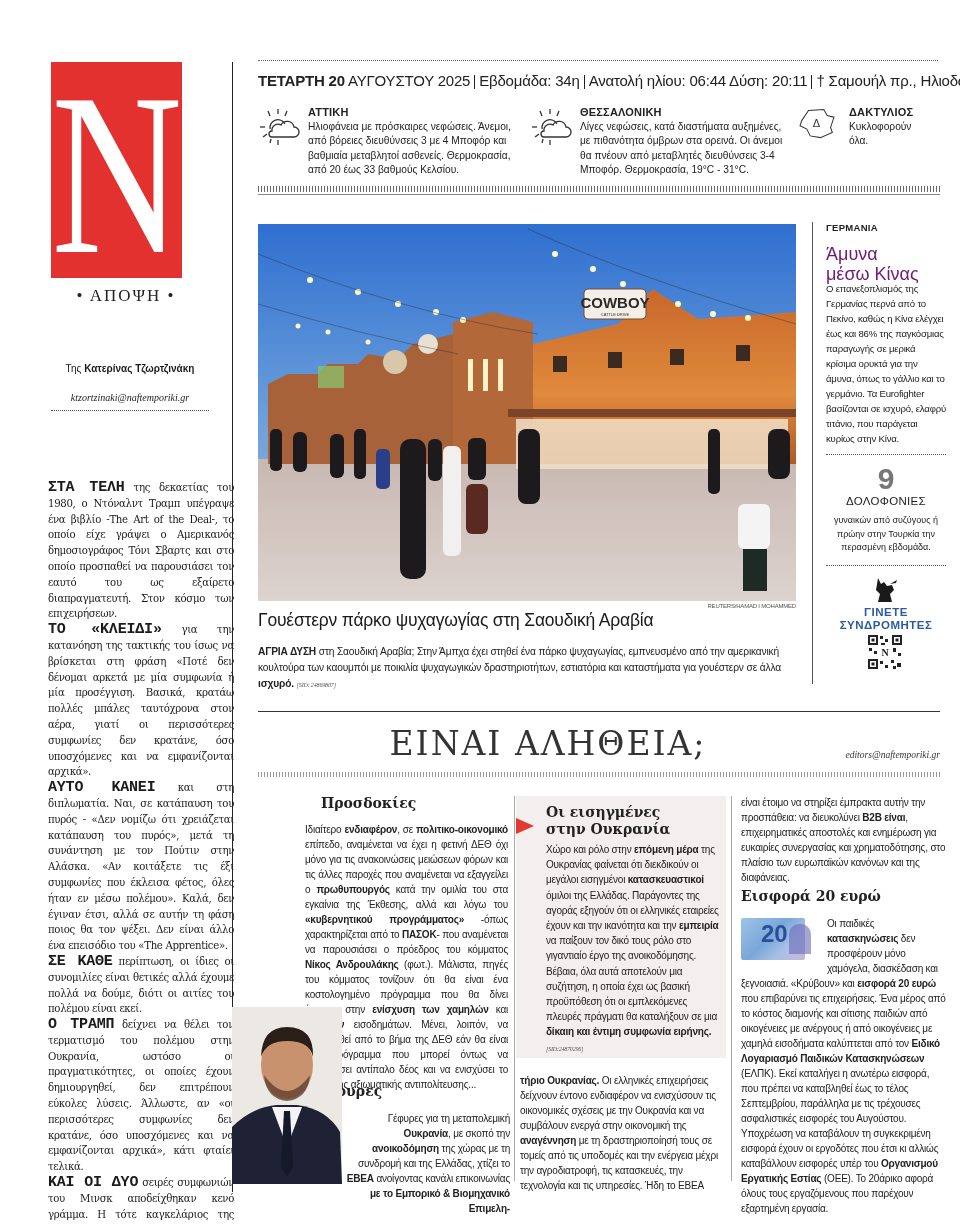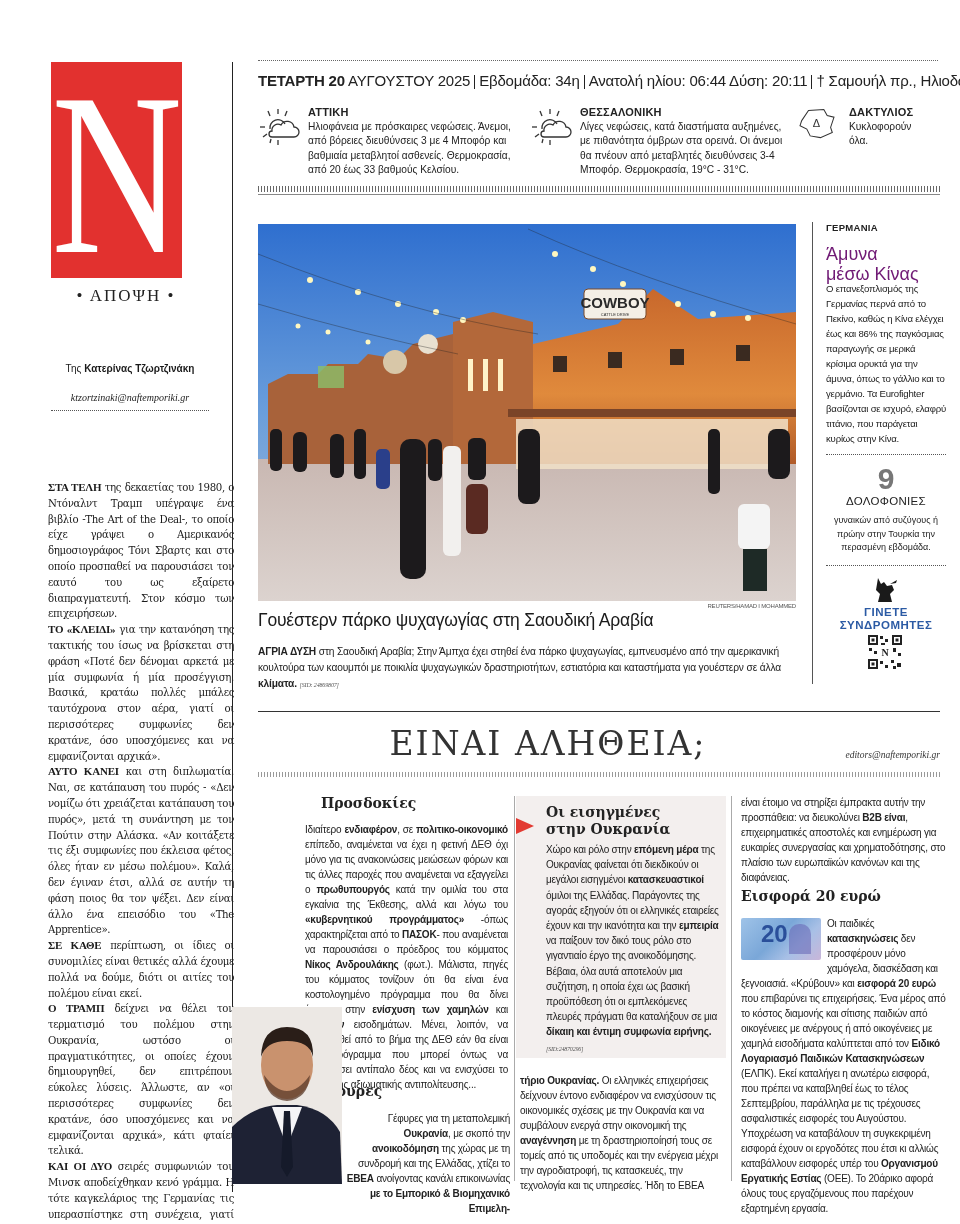--- a/index.html
+++ b/index.html
@@ -14,21 +14,21 @@
   .logo-n { color: #fff; font-family: "Liberation Serif", serif; font-size: 232px; line-height: 1; font-weight: normal; transform: scaleX(0.78); margin-top: 8px; }
   .section-label { left: 40px; top: 286px; width: 172px; text-align: center; font-family: "Liberation Serif", serif; font-size: 17px; letter-spacing: 2px; color: #222; }
   .byline { left: 40px; top: 363px; width: 180px; text-align: center; font-size: 10px; }
   .byline .who { font-family: "Liberation Sans", sans-serif; }
   .byline .who b { font-weight: bold; }
   .byline .mail { font-family: "Liberation Serif", serif; font-style: italic; font-size: 10px; margin-top: 18px; }
   .dotted { border-top: 1px dotted #555; }
   .op-title { left: 40px; top: 410px; width: 180px; text-align: center; font-family: "Liberation Serif", serif; font-size: 25px; line-height: 29px; color: #1a1a1a; }
   .op-body { left: 48px; top: 480px; width: 186px; font-family: "DejaVu Serif", serif; font-size: 10.2px; line-height: 15.8px; letter-spacing: -0.35px; text-align: justify; color: #1b1b1b; }
   .op-body p { margin: 0; }
-  .op-body .lead { font-family: Liberation Serif, serif; font-weight: bold; font-size: 11px; letter-spacing: -0.2px; }
+  .op-body .lead { font-family: Liberation Mono, monospace; font-weight: bold; font-size: 15px; letter-spacing: -0.2px; }
 
   
   .top-dots { left: 258px; top: 60px; width: 680px; height: 2px; border-top: 1px dotted #666; }
   .datebar { left: 258px; top: 72px; width: 690px; font-family: "Liberation Sans", sans-serif; font-size: 15px; color: #222; white-space: nowrap; letter-spacing: -0.2px; }
   .datebar b { font-weight: bold; }
   .datebar .sep { display: inline-block; width: 1px; height: 14px; background: #222; vertical-align: -3px; margin: 0 4px; }
   .weather { top: 105px; font-family: "Liberation Sans", sans-serif; font-size: 10.2px; line-height: 14.5px; color: #222; }
   .weather .place { font-weight: bold; font-size: 11px; letter-spacing: 0.2px; }
   .weather .icon { position: absolute; left: 0; top: 2px; width: 44px; height: 40px; }
   .weather .txt { position: absolute; left: 50px; top: 0; }
@@ -64,21 +64,21 @@
   
   .col { font-family: "Liberation Sans", sans-serif; font-size: 10px; line-height: 15px; color: #222; letter-spacing: -0.2px; }
   .col b { font-weight: bold; }
   .col-head { font-family: "DejaVu Serif", serif; font-size: 14px; font-weight: bold; color: #222; }
   .col-rule { position: absolute; width: 1px; background: #aaa; }
   .box-ukr { left: 516px; top: 796px; width: 210px; height: 262px; background: #f3efee; }
   .box-ukr .tri { position: absolute; left: 0; top: 22px; width: 0; height: 0; border-top: 8px solid transparent; border-bottom: 8px solid transparent; border-left: 18px solid #e23a32; }
   .sid-small { font-family: "Liberation Serif", serif; font-style: italic; font-size: 6px; color: #555; font-weight: normal; }
 
   .portrait { left: 232px; top: 1007px; width: 110px; height: 177px; overflow: hidden; background: #e8e4e0; }
-  .euro { left: 741px; top: 918px; width: 80px; height: 42px; background: linear-gradient(135deg, #9fc3e8 0%, #7aa7d8 45%, #a8c0e6 70%, #c9b6d9 100%); border-radius: 2px; }
+  .euro { left: 741px; top: 918px; width: 64px; height: 42px; background: linear-gradient(135deg, #9fc3e8 0%, #7aa7d8 45%, #a8c0e6 70%, #c9b6d9 100%); border-radius: 2px; }
 </style>
 </head>
 <body>
 
 <div class="abs logo-box">
   <span class="logo-n">N</span>
 </div>
 <div class="abs section-label">• ΑΠΟΨΗ •</div>
 
 <div class="abs byline">
@@ -246,21 +246,21 @@
     <rect x="185" y="222" width="18" height="110" rx="6" fill="#f2f0ee"></rect>
     <rect x="208" y="260" width="22" height="50" rx="6" fill="#5a2a22"></rect>
     <rect x="118" y="225" width="14" height="40" rx="5" fill="#2a3f8a"></rect>
     <rect x="480" y="280" width="32" height="45" rx="6" fill="#f4f4f4"></rect>
     <rect x="485" y="325" width="24" height="42" fill="#1e2a26"></rect>
   </svg>
 </div>
 <div class="abs credit">REUTERS/HAMAD I MOHAMMED</div>
 <div class="abs headline">Γουέστερν πάρκο ψυχαγωγίας στη Σαουδική Αραβία</div>
 <div class="abs caption">
-  <b>ΑΓΡΙΑ ΔΥΣΗ</b><span> στη Σαουδική Αραβία; Στην Άμπχα έχει στηθεί ένα πάρκο ψυχαγωγίας, εμπνευσμένο από την αμερικανική κουλτούρα των καουμπόι με ποικιλία ψυχαγωγικών δραστηριοτήτων, εστιατόρια και καταστήματα για γουέστερν σε άλλα </span><b>κλίματα.</b> <span class="sid">[SID: 24869807]</span>
+  <b>ΑΓΡΙΑ ΔΥΣΗ</b><span> στη Σαουδική Αραβία; Στην Άμπχα έχει στηθεί ένα πάρκο ψυχαγωγίας, εμπνευσμένο από την αμερικανική κουλτούρα των καουμπόι με ποικιλία ψυχαγωγικών δραστηριοτήτων, εστιατόρια και καταστήματα για γουέστερν σε άλλα </span><b>ισχυρό.</b> <span class="sid">[SID: 24869807]</span>
 </div>
 
 <div class="vrule" style="left:812px; top:222px; height:462px; background:#555;"></div>
 <div class="abs side side-kicker">ΓΕΡΜΑΝΙΑ</div>
 <div class="abs side side-title">
   <div>Άμυνα</div>
   <div>μέσω Κίνας</div>
 </div>
 <div class="abs side side-body">Ο επανεξοπλισμός της Γερμανίας περνά από το Πεκίνο, καθώς η Κίνα ελέγχει έως και 86% της παγκόσμιας παραγωγής σε μερικά κρίσιμα ορυκτά για την άμυνα, όπως το γάλλιο και το γερμάνιο. Τα Eurofighter βασίζονται σε ισχυρό, ελαφρύ τιτάνιο, που παράγεται κυρίως στην Κίνα.</div>
 <div class="abs side dotted" style="top:454px;"></div>

